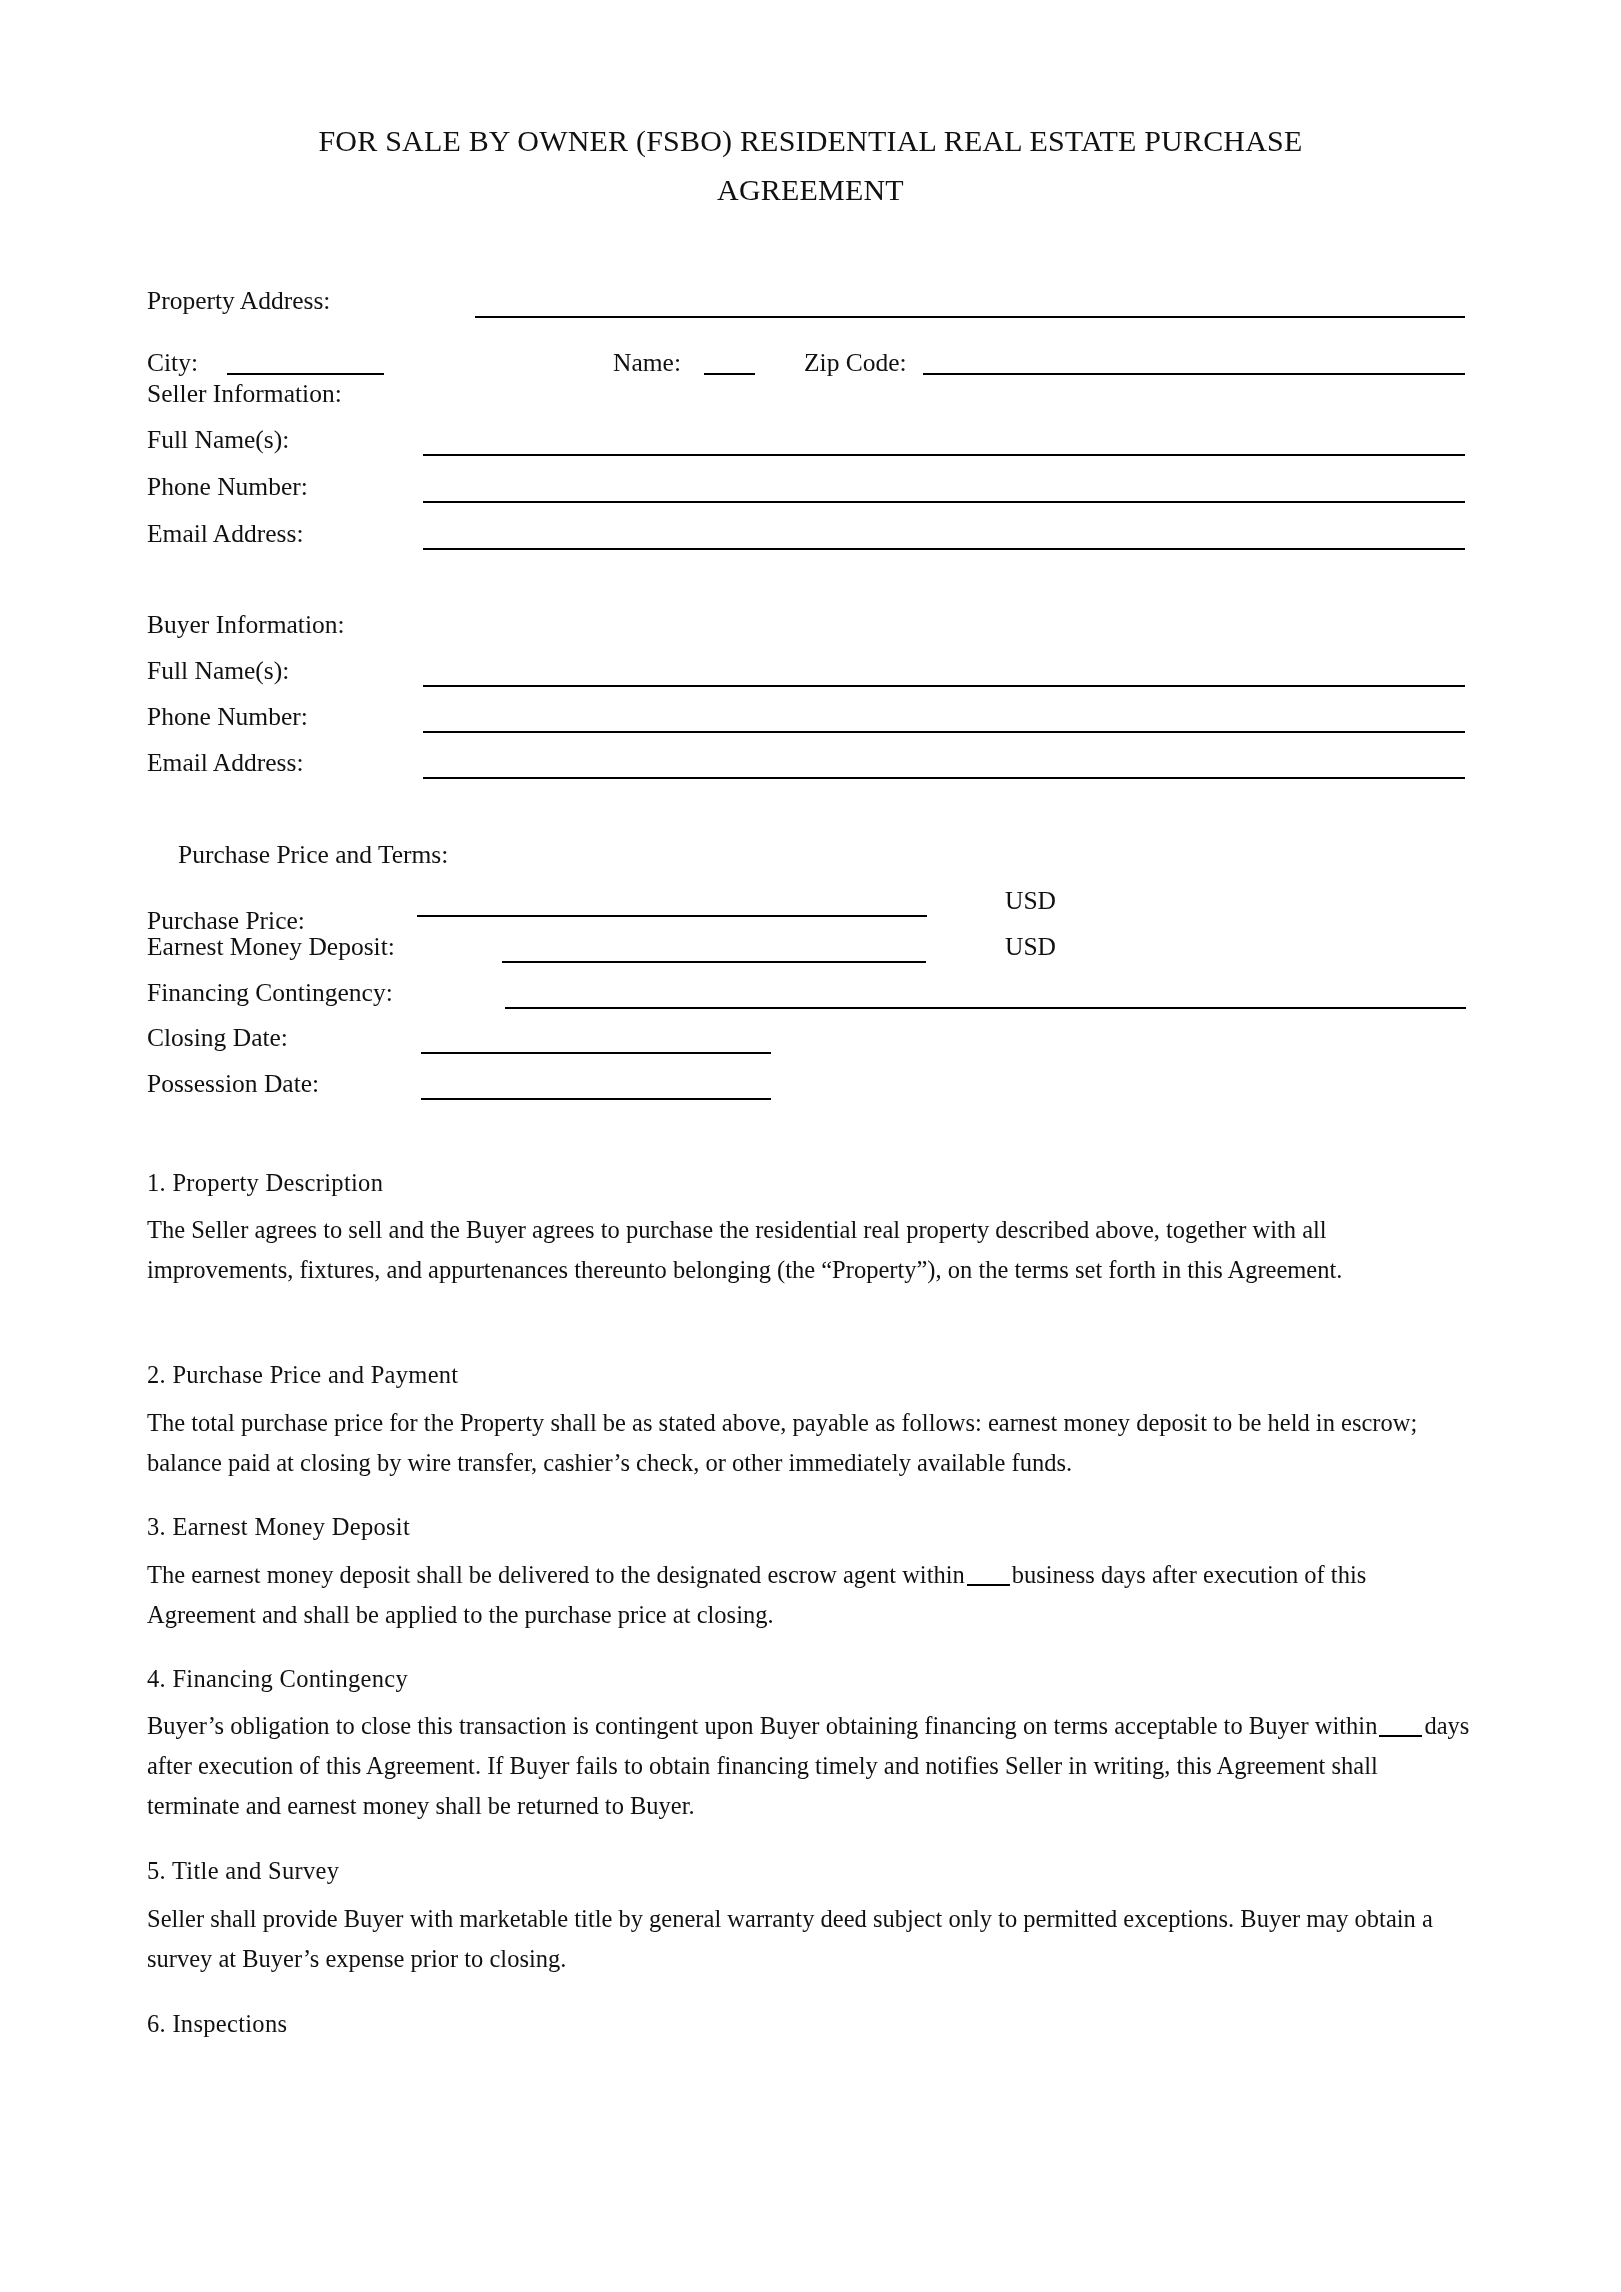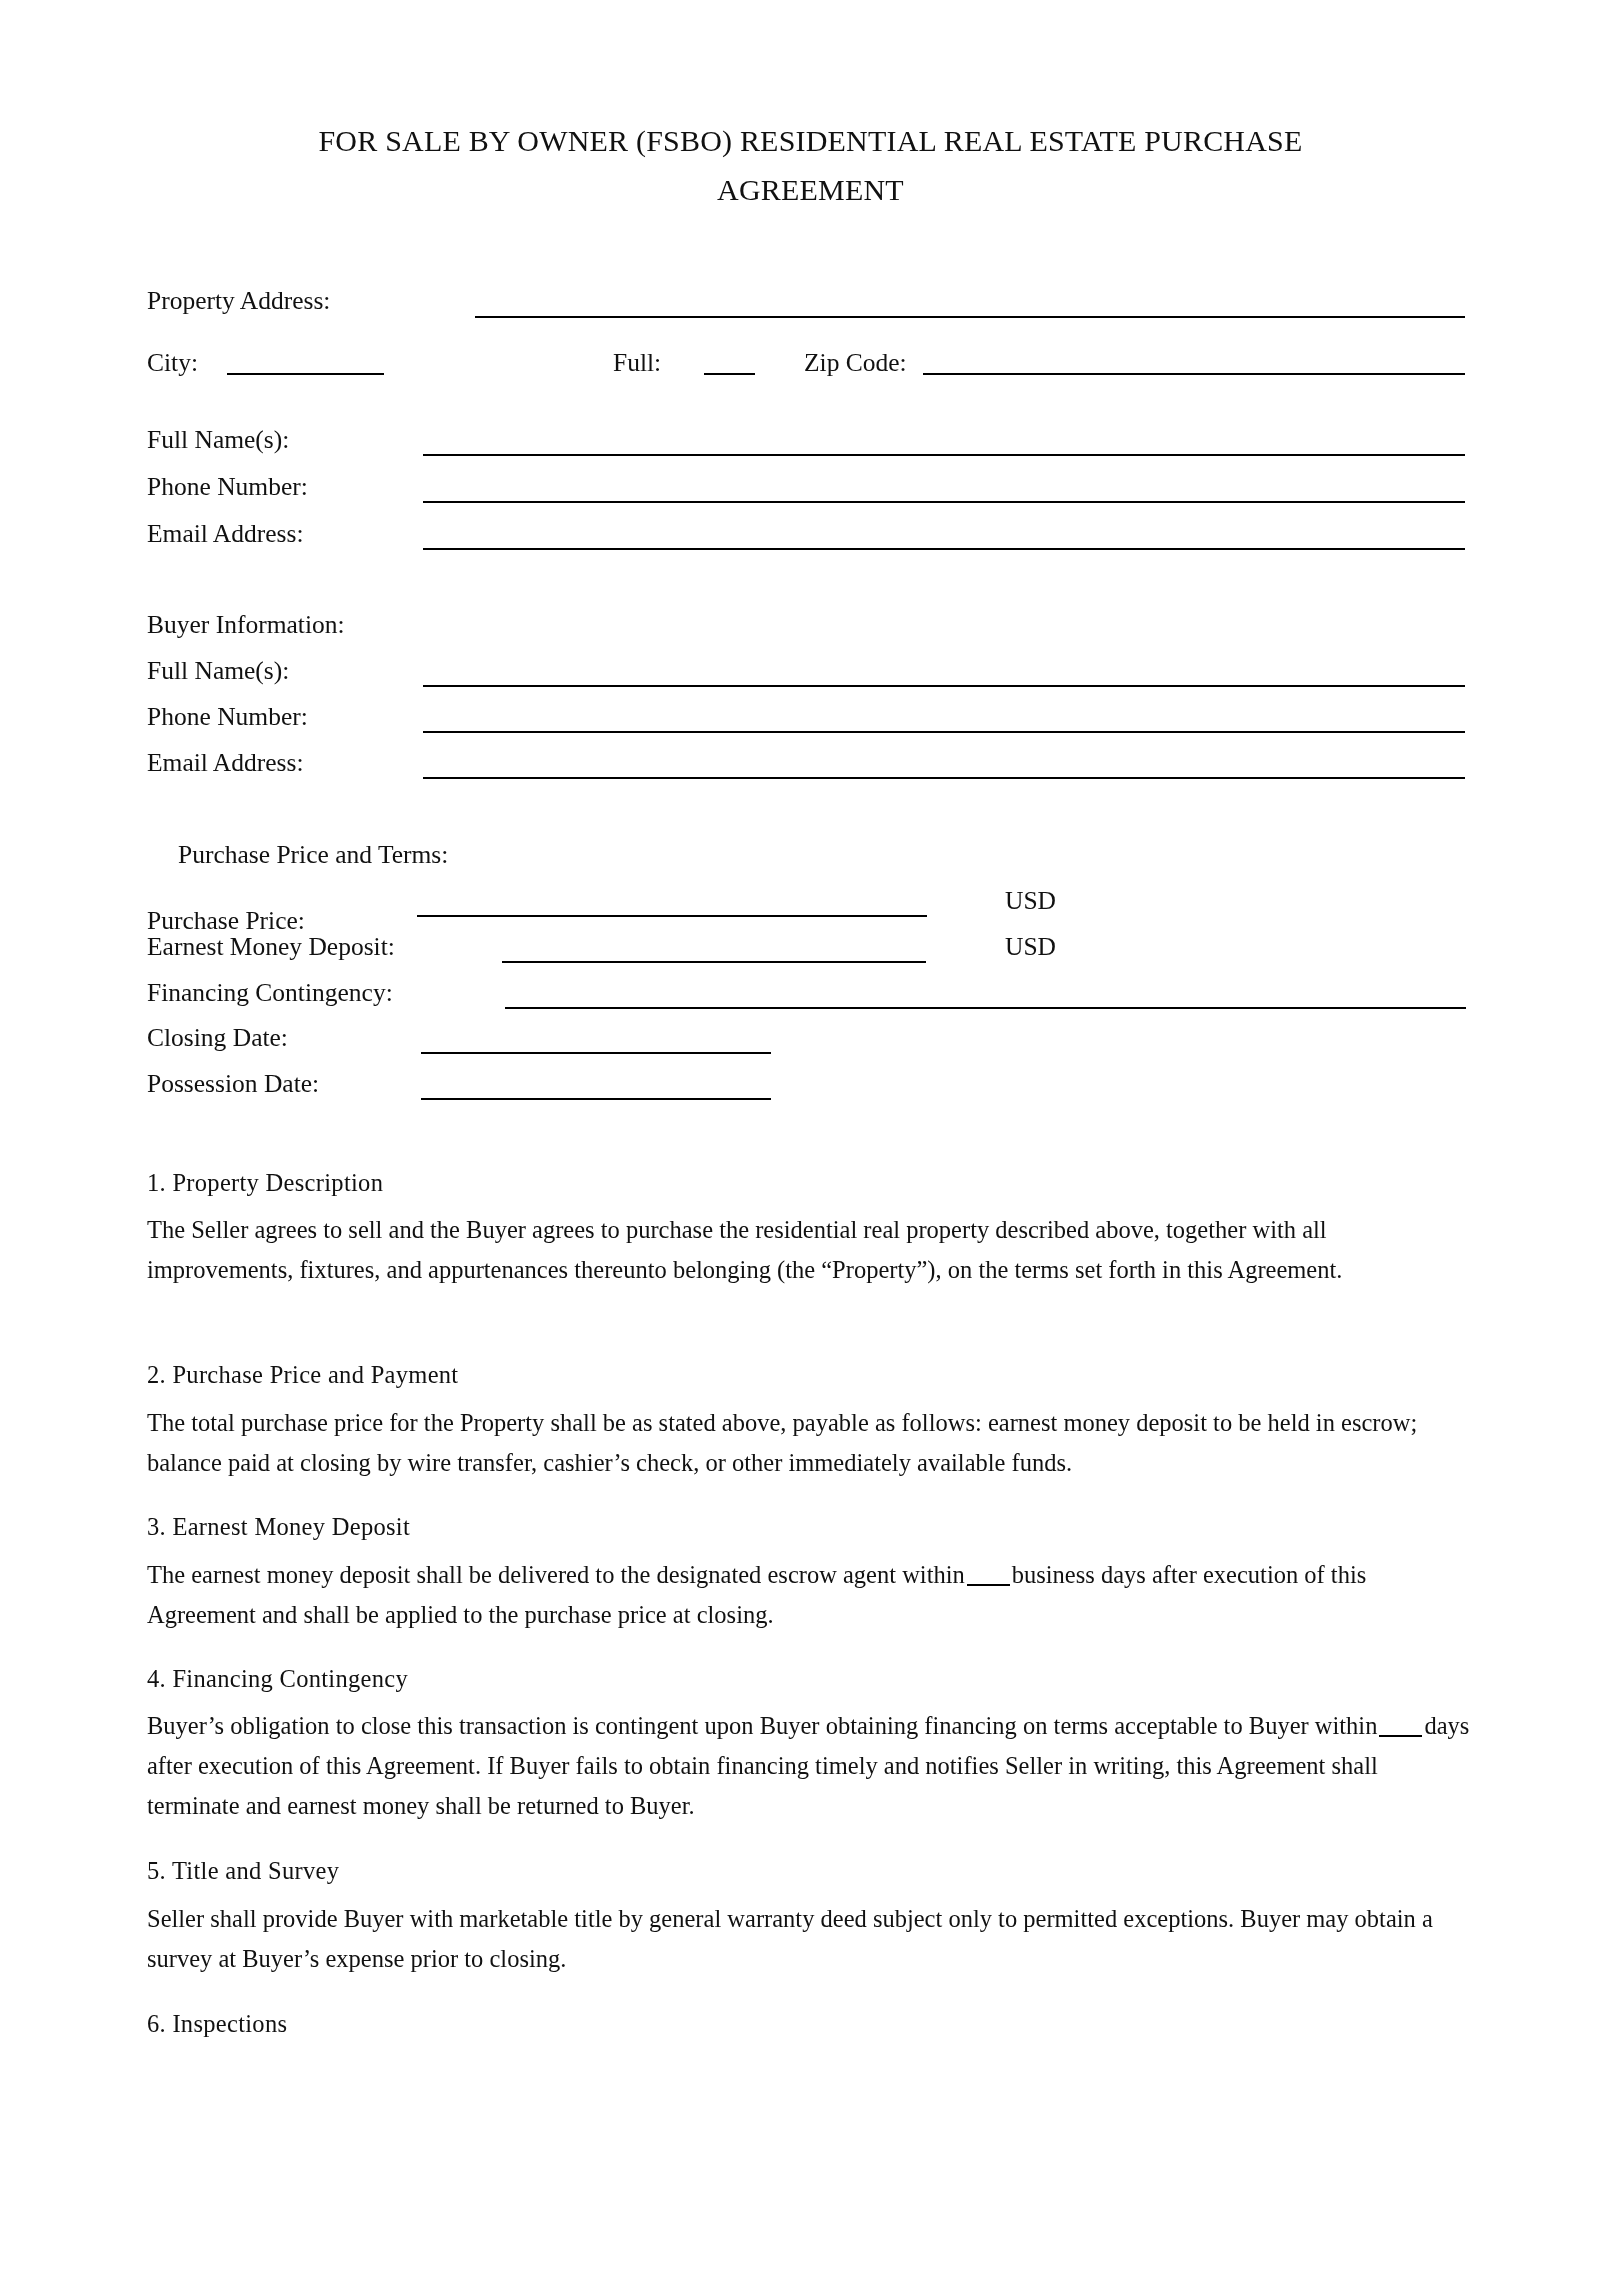--- a/index.html
+++ b/index.html
@@ -97,27 +97,30 @@
 
   <div class="frow" style="top:284px;">
     <span class="flabel" style="left:147px; top:0px;">Property Address:</span>
     <span class="fline" style="left:475px; top:32px; width:990px;"></span>
   </div>
 
   <div class="frow" style="top:346px;">
     <span class="flabel" style="left:147px; top:0px;">City:</span>
     <span class="fline" style="left:227px; top:27.4px; width:157px;"></span>
 
-    <span class="flabel" style="left:613px; top:0px;">Full:</span>
+    <span class="flabel" style="left:613px; top:0px;">Name:</span>
     <span class="fline" style="left:704px; top:27.4px; width:51px;"></span>
 
     <span class="flabel" style="left:804px; top:0px;">Zip Code:</span>
     <span class="fline" style="left:923px; top:27.4px; width:542px;"></span>
   </div>
 
+  <div class="frow" style="top:377px;">
+    <span class="flabel" style="left:147px; top:0px;">Seller Information:</span>
+  </div>
 
   <div class="frow" style="top:423px;">
     <span class="flabel" style="left:147px; top:0px;">Full Name(s):</span>
     <span class="fline" style="left:423px; top:31px; width:1042px;"></span>
   </div>
 
   <div class="frow" style="top:470px;">
     <span class="flabel" style="left:147px; top:0px;">Phone Number:</span>
     <span class="fline" style="left:423px; top:31px; width:1042px;"></span>
   </div>

